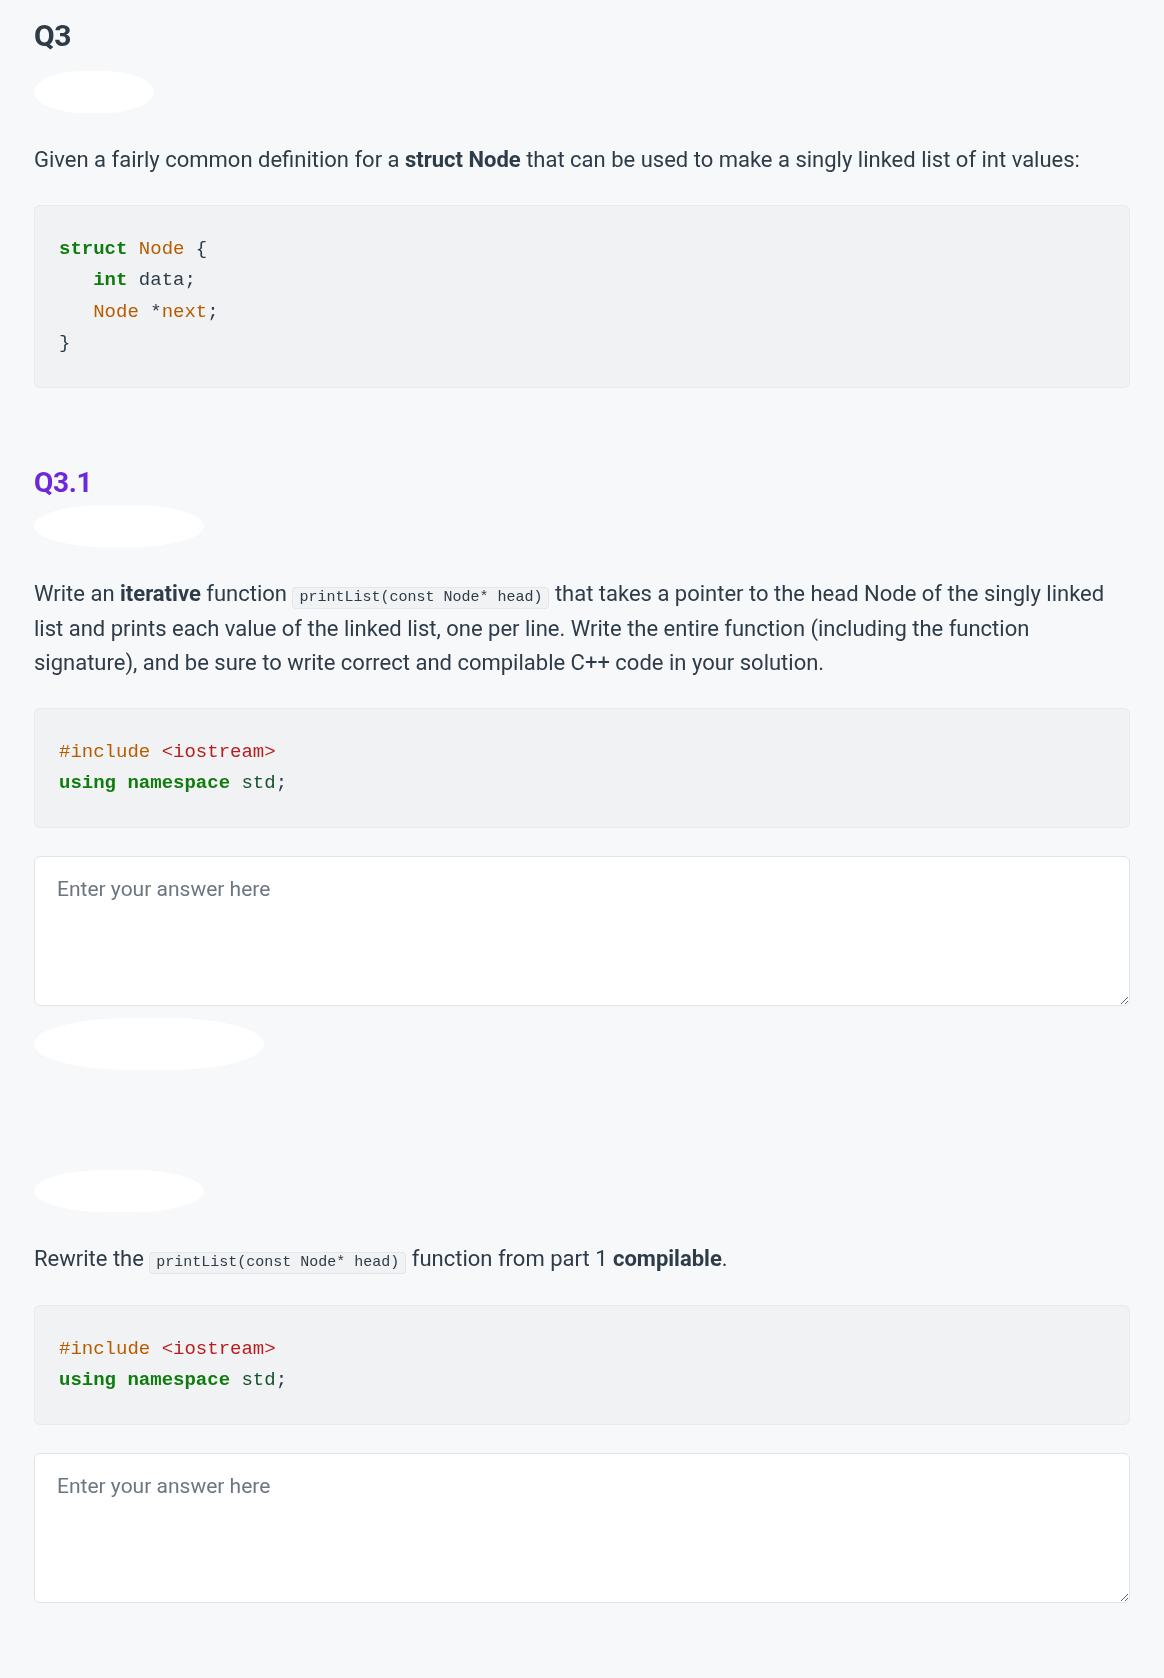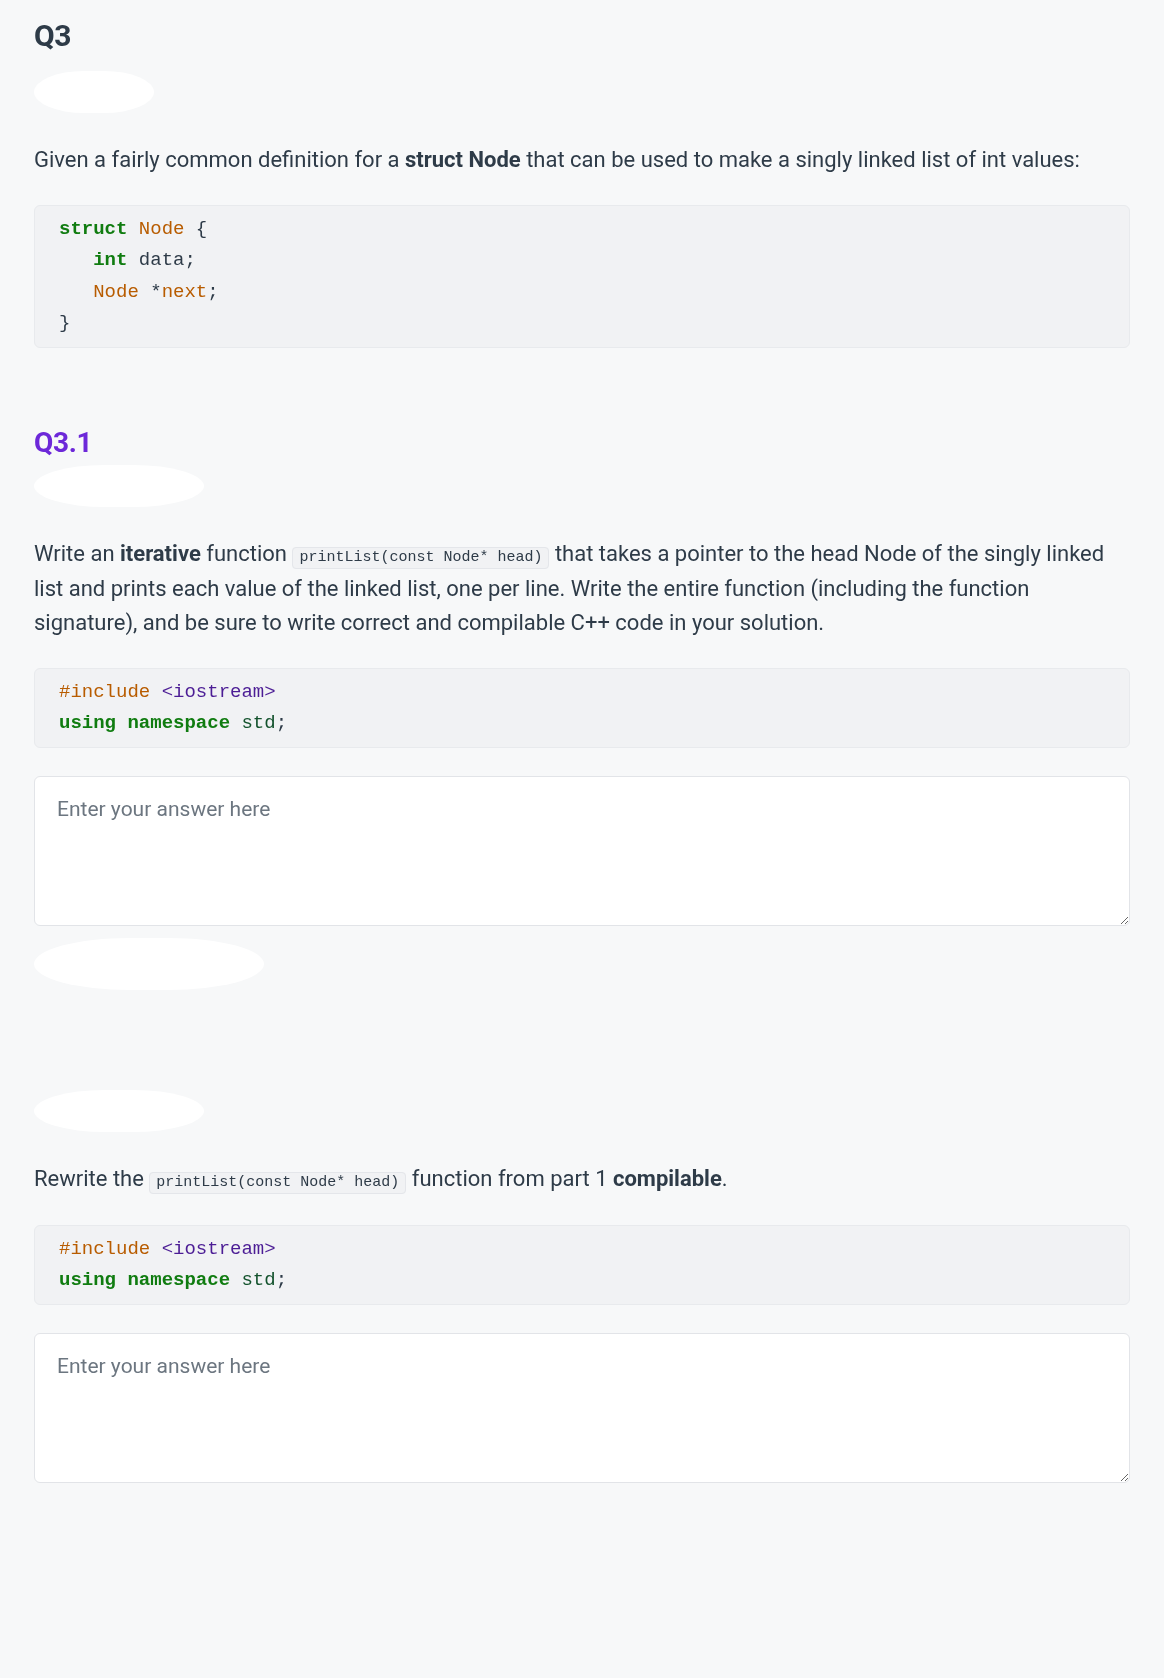--- a/index.html
+++ b/index.html
@@ -57,36 +57,36 @@
     border-radius: 4px;
     padding: 1px 6px 2px 6px;
     font-size: 15px;
     color: #2e3b48;
     white-space: nowrap;
   }
   .code-block {
     background: #f1f2f4;
     border: 1px solid #e8eaed;
     border-radius: 6px;
-    padding: 8px 24px;
+    padding: 28px 24px;
     font-family: "SFMono-Regular", Consolas, "Liberation Mono", Menlo, monospace;
     font-size: 19px;
     line-height: 1.65;
     white-space: pre;
     color: #2e3b48;
     margin-bottom: 28px;
     overflow-x: auto;
   }
   .tok-kw    { color: #107c10; font-weight: 600; }
   .tok-type  { color: #b85c00; }
   .tok-id    { color: #2e3b48; }
   .tok-punct { color: #2e3b48; }
   .tok-pre   { color: #b85c00; }
   .tok-ns    { color: #14532d; }
-  .tok-inc   { color: #4c1d95; }
+  .tok-inc   { color: #b91c1c; }
   .answer-box {
     width: 100%;
     min-height: 150px;
     border: 1px solid #e2e4e8;
     border-radius: 6px;
     background: #ffffff;
     padding: 20px 22px;
     font-size: 21px;
     font-family: inherit;
     color: #2e3b48;

